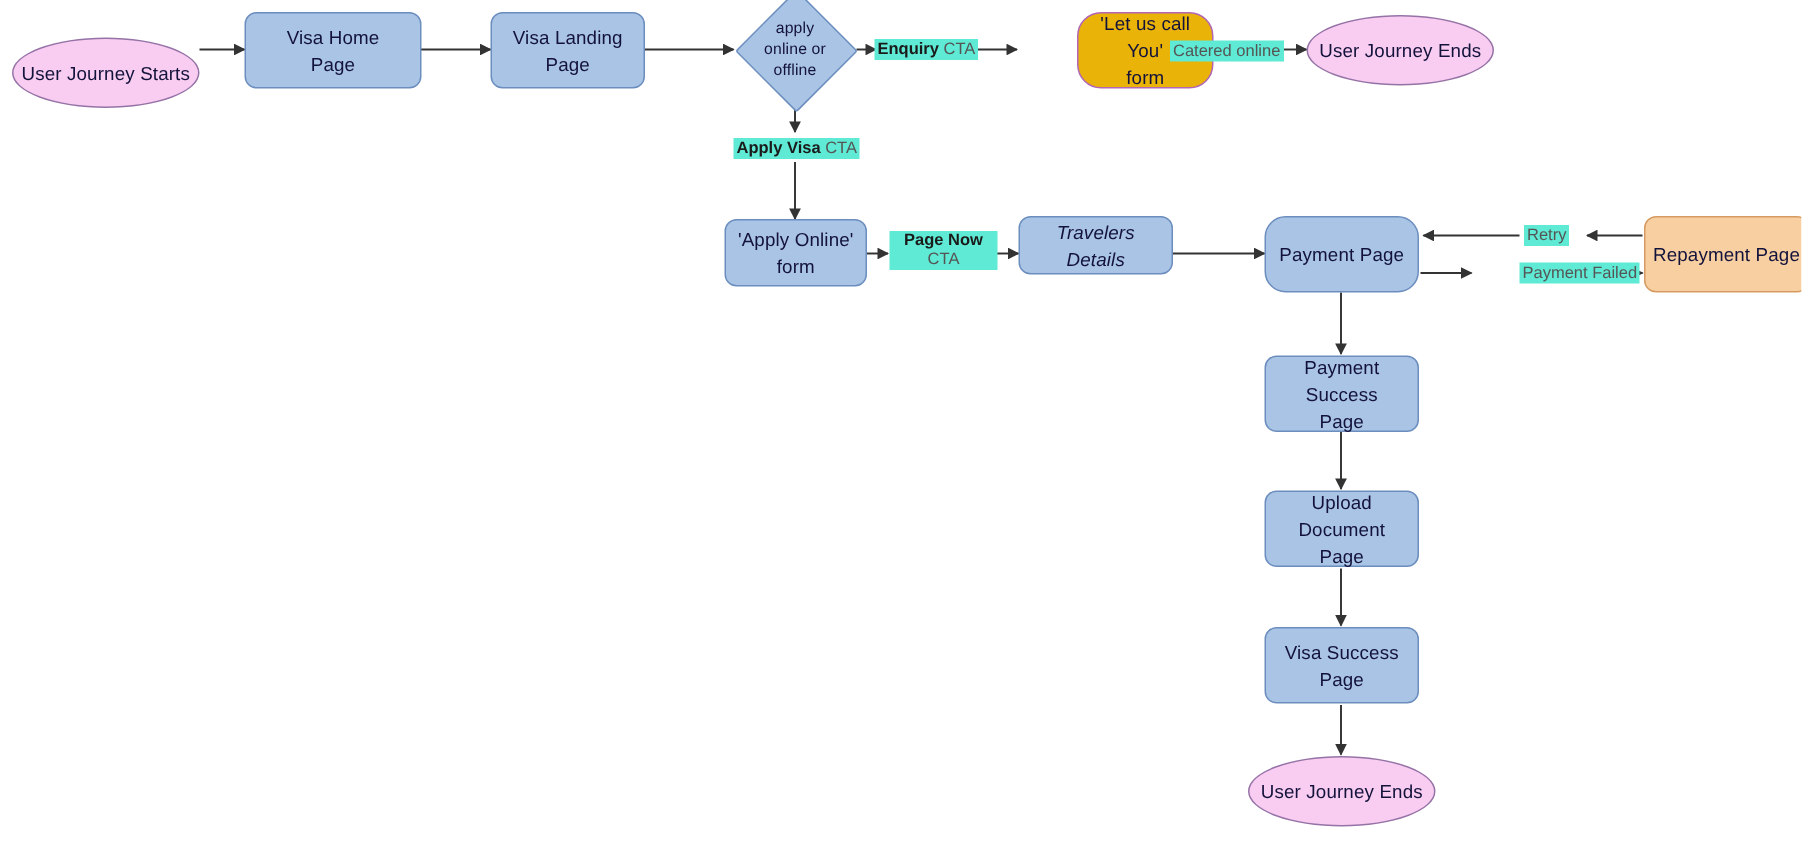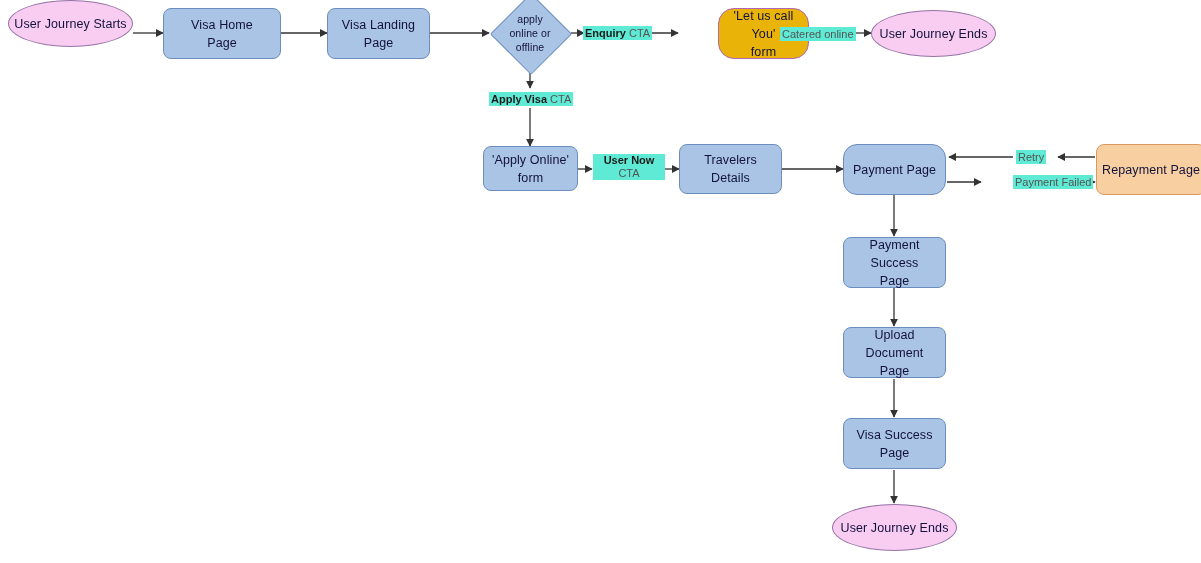--- a/index.html
+++ b/index.html
@@ -152,21 +152,21 @@
       <path d="M 894 195 L 894 236"></path>
 
       <path d="M 894 288 L 894 326"></path>
 
       <path d="M 894 379 L 894 417"></path>
 
       <path d="M 894 470 L 894 503"></path>
     </g>
   </svg>
 
-  <div class="node terminator" style="left:8px; top:0; width:125px; height:47px;">
+  <div class="node terminator" style="left:8px; top:25px; width:125px; height:47px;">
     <span class="label">User Journey Starts</span>
   </div>
 
   <div class="node process" style="left:163px; top:8px; width:118px; height:51px;">
     <span class="label">Visa Home
 Page</span>
   </div>
 
   <div class="node process" style="left:327px; top:8px; width:103px; height:51px;">
     <span class="label">Visa Landing
@@ -187,21 +187,21 @@
 
   <div class="node terminator" style="left:871px; top:10px; width:125px; height:47px;">
     <span class="label">User Journey Ends</span>
   </div>
 
   <div class="node process" style="left:483px; top:146px; width:95px; height:45px;">
     <span class="label">'Apply Online'
 form</span>
   </div>
 
-  <div class="node process" style="left:679px; top:144px; width:103px; height:50px;">
+  <div class="node process" style="left:679px; top:144px; width:103px; height:39px;font-style:italic;">
     <span class="label">Travelers Details</span>
   </div>
 
   <div class="node process" style="left:843px; top:144px; width:103px; height:51px;border-radius:14px;">
     <span class="label">Payment Page</span>
   </div>
 
   <div class="node alt-orange" style="left:1096px; top:144px; width:110px; height:51px;">
     <span class="label">Repayment Page</span>
   </div>
@@ -233,21 +233,21 @@
   <div class="edge-label" style="left:780px; top:27px;">
     <span class="muted">Catered online</span>
   </div>
 
   <div class="edge-label" style="left:489px; top:92px;">
     <span class="strong">Apply Visa</span>
     <span class="muted">CTA</span>
   </div>
 
   <div class="edge-label two-line" style="left:593px; top:154px; width:68px;">
-    <span class="strong">User Now</span><br>
+    <span class="strong">Page Now</span><br>
     <span class="muted">CTA</span>
   </div>
 
   <div class="edge-label" style="left:981px; top:175px;margin-left:32px;">
     <span class="muted">Payment Failed</span>
   </div>
 
   <div class="edge-label" style="left:1016px; top:150px;">
     <span class="muted">Retry</span>
   </div>

